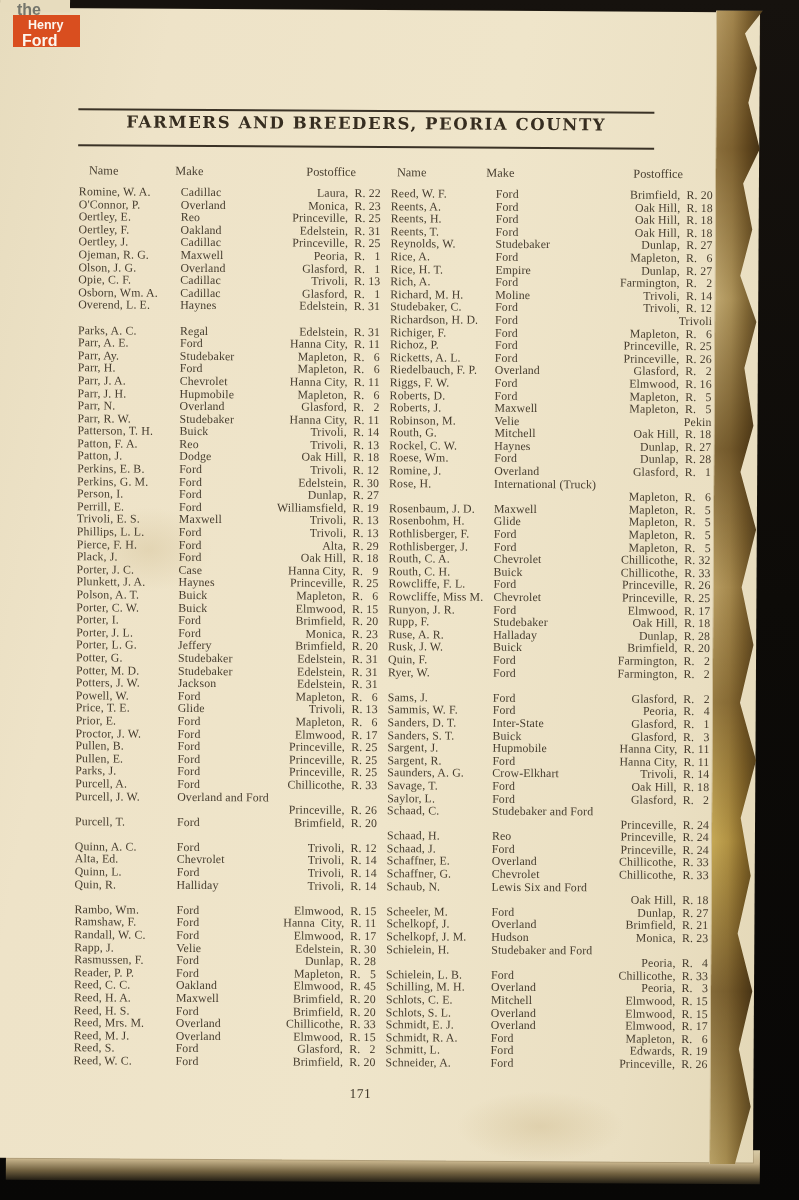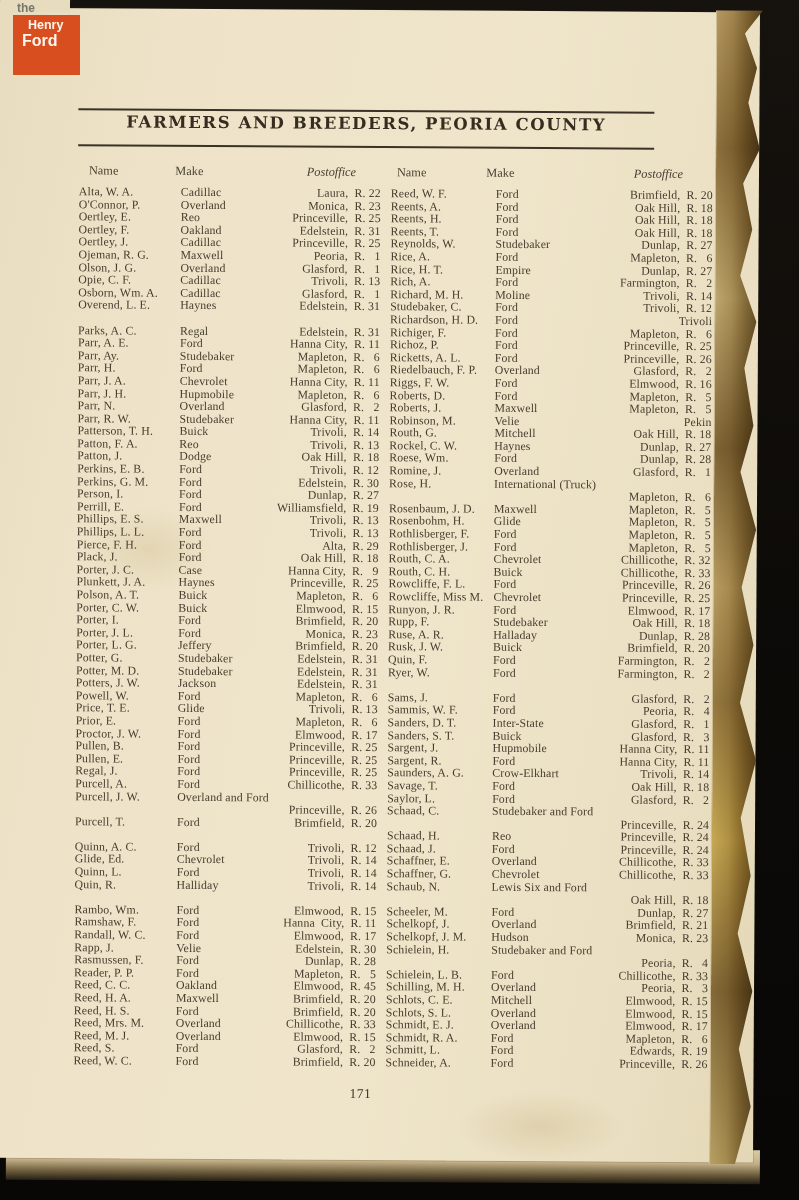--- a/index.html
+++ b/index.html
@@ -36,35 +36,35 @@
          font-size:16.5px;letter-spacing:1.6px;color:#362d20;}
   
   .cols{position:absolute;left:80px;top:156px;display:flex;gap:10px;color:#453c2e;}
   .col-left{width:302px;}
   .col-right{width:322px;}
   .hdr-row{display:flex;height:13px;line-height:13px;font-size:12.3px;margin-bottom:8px;color:#473e30;}
   .col-left .h-name{margin-left:10px;}
   .col-right .h-name{margin-left:6px;}
   .col-left .h-make{margin-left:57px;}
   .col-right .h-make{margin-left:60px;}
-  .h-po{margin-left:auto;font-style:italic;}
+  .h-po{margin-left:auto;}
   .col-left .h-po{margin-right:25px;}
   .col-right .h-po{margin-right:30px;}
   .drow{display:flex;height:12.6px;line-height:12.7px;font-size:11.8px;letter-spacing:.15px;}
   .c-name{white-space:pre;flex-shrink:0;}
   .col-left .c-name{min-width:102px;}
   .col-right .c-name{min-width:105px;}
   .c-make{white-space:pre;}
   .c-po{margin-left:auto;white-space:pre;text-align:right;}
   .pageno{position:absolute;left:79px;top:1076px;width:576px;text-align:center;
           font-size:13.5px;color:#3f372a;letter-spacing:.5px;}
   
   .logo{position:absolute;left:12px;top:0;z-index:5;font-family:"Liberation Sans",sans-serif;}
-  .logo-the{position:absolute;left:5px;top:1px;font-size:12px;font-weight:bold;color:#75766c;}
-  .logo-box{position:absolute;left:1px;top:15px;width:67px;height:60px;background:#d94e1f;}
+  .logo-the{position:absolute;left:5px;top:1px;font-size:16px;font-weight:bold;color:#75766c;}
+  .logo-box{position:absolute;left:1px;top:15px;width:67px;height:32px;background:#d94e1f;}
   .logo-henry{position:absolute;left:15px;top:3px;font-size:12.5px;font-weight:bold;color:#fdf6ee;}
   .logo-ford{position:absolute;left:9px;top:17px;font-size:16px;font-weight:bold;color:#fdf6ee;}
 </style>
 </head>
 <body>
 
 <div class="photo">
 
   <div class="stack-edge"></div>
 
@@ -78,21 +78,21 @@
 
     <div class="cols">
       <div class="col col-left">
         <div class="hdr-row">
           <span class="h-name">Name</span>
           <span class="h-make">Make</span>
           <span class="h-po">Postoffice</span>
         </div>
         <div class="rows" id="rows-left">
             <div class="drow">
-              <span class="c-name">Alta, W. A.</span>
+              <span class="c-name">Romine, W. A.</span>
               <span class="c-make">Cadillac</span>
               <span class="c-po">Laura,  R. 22</span>
             </div>
             <div class="drow">
               <span class="c-name">O'Connor, P.</span>
               <span class="c-make">Overland</span>
               <span class="c-po">Monica,  R. 23</span>
             </div>
             <div class="drow">
               <span class="c-name">Oertley, E.</span>
@@ -208,21 +208,21 @@
               <span class="c-name">Person, I.</span>
               <span class="c-make">Ford</span>
               <span class="c-po">Dunlap,  R. 27</span>
             </div>
             <div class="drow">
               <span class="c-name">Perrill, E.</span>
               <span class="c-make">Ford</span>
               <span class="c-po">Williamsfield,  R. 19</span>
             </div>
             <div class="drow">
-              <span class="c-name">Phillips, E. S.</span>
+              <span class="c-name">Trivoli, E. S.</span>
               <span class="c-make">Maxwell</span>
               <span class="c-po">Trivoli,  R. 13</span>
             </div>
             <div class="drow">
               <span class="c-name">Phillips, L. L.</span>
               <span class="c-make">Ford</span>
               <span class="c-po">Trivoli,  R. 13</span>
             </div>
             <div class="drow">
               <span class="c-name">Pierce, F. H.</span>
@@ -308,21 +308,21 @@
               <span class="c-name">Pullen, B.</span>
               <span class="c-make">Ford</span>
               <span class="c-po">Princeville,  R. 25</span>
             </div>
             <div class="drow">
               <span class="c-name">Pullen, E.</span>
               <span class="c-make">Ford</span>
               <span class="c-po">Princeville,  R. 25</span>
             </div>
             <div class="drow">
-              <span class="c-name">Regal, J.</span>
+              <span class="c-name">Parks, J.</span>
               <span class="c-make">Ford</span>
               <span class="c-po">Princeville,  R. 25</span>
             </div>
             <div class="drow">
               <span class="c-name">Purcell, A.</span>
               <span class="c-make">Ford</span>
               <span class="c-po">Chillicothe,  R. 33</span>
             </div>
             <div class="drow">
               <span class="c-name">Purcell, J. W.</span>
@@ -343,21 +343,21 @@
               <span class="c-name"></span>
               <span class="c-make"></span>
               <span class="c-po"></span>
             </div>
             <div class="drow">
               <span class="c-name">Quinn, A. C.</span>
               <span class="c-make">Ford</span>
               <span class="c-po">Trivoli,  R. 12</span>
             </div>
             <div class="drow">
-              <span class="c-name">Glide, Ed.</span>
+              <span class="c-name">Alta, Ed.</span>
               <span class="c-make">Chevrolet</span>
               <span class="c-po">Trivoli,  R. 14</span>
             </div>
             <div class="drow">
               <span class="c-name">Quinn, L.</span>
               <span class="c-make">Ford</span>
               <span class="c-po">Trivoli,  R. 14</span>
             </div>
             <div class="drow">
               <span class="c-name">Quin, R.</span>

